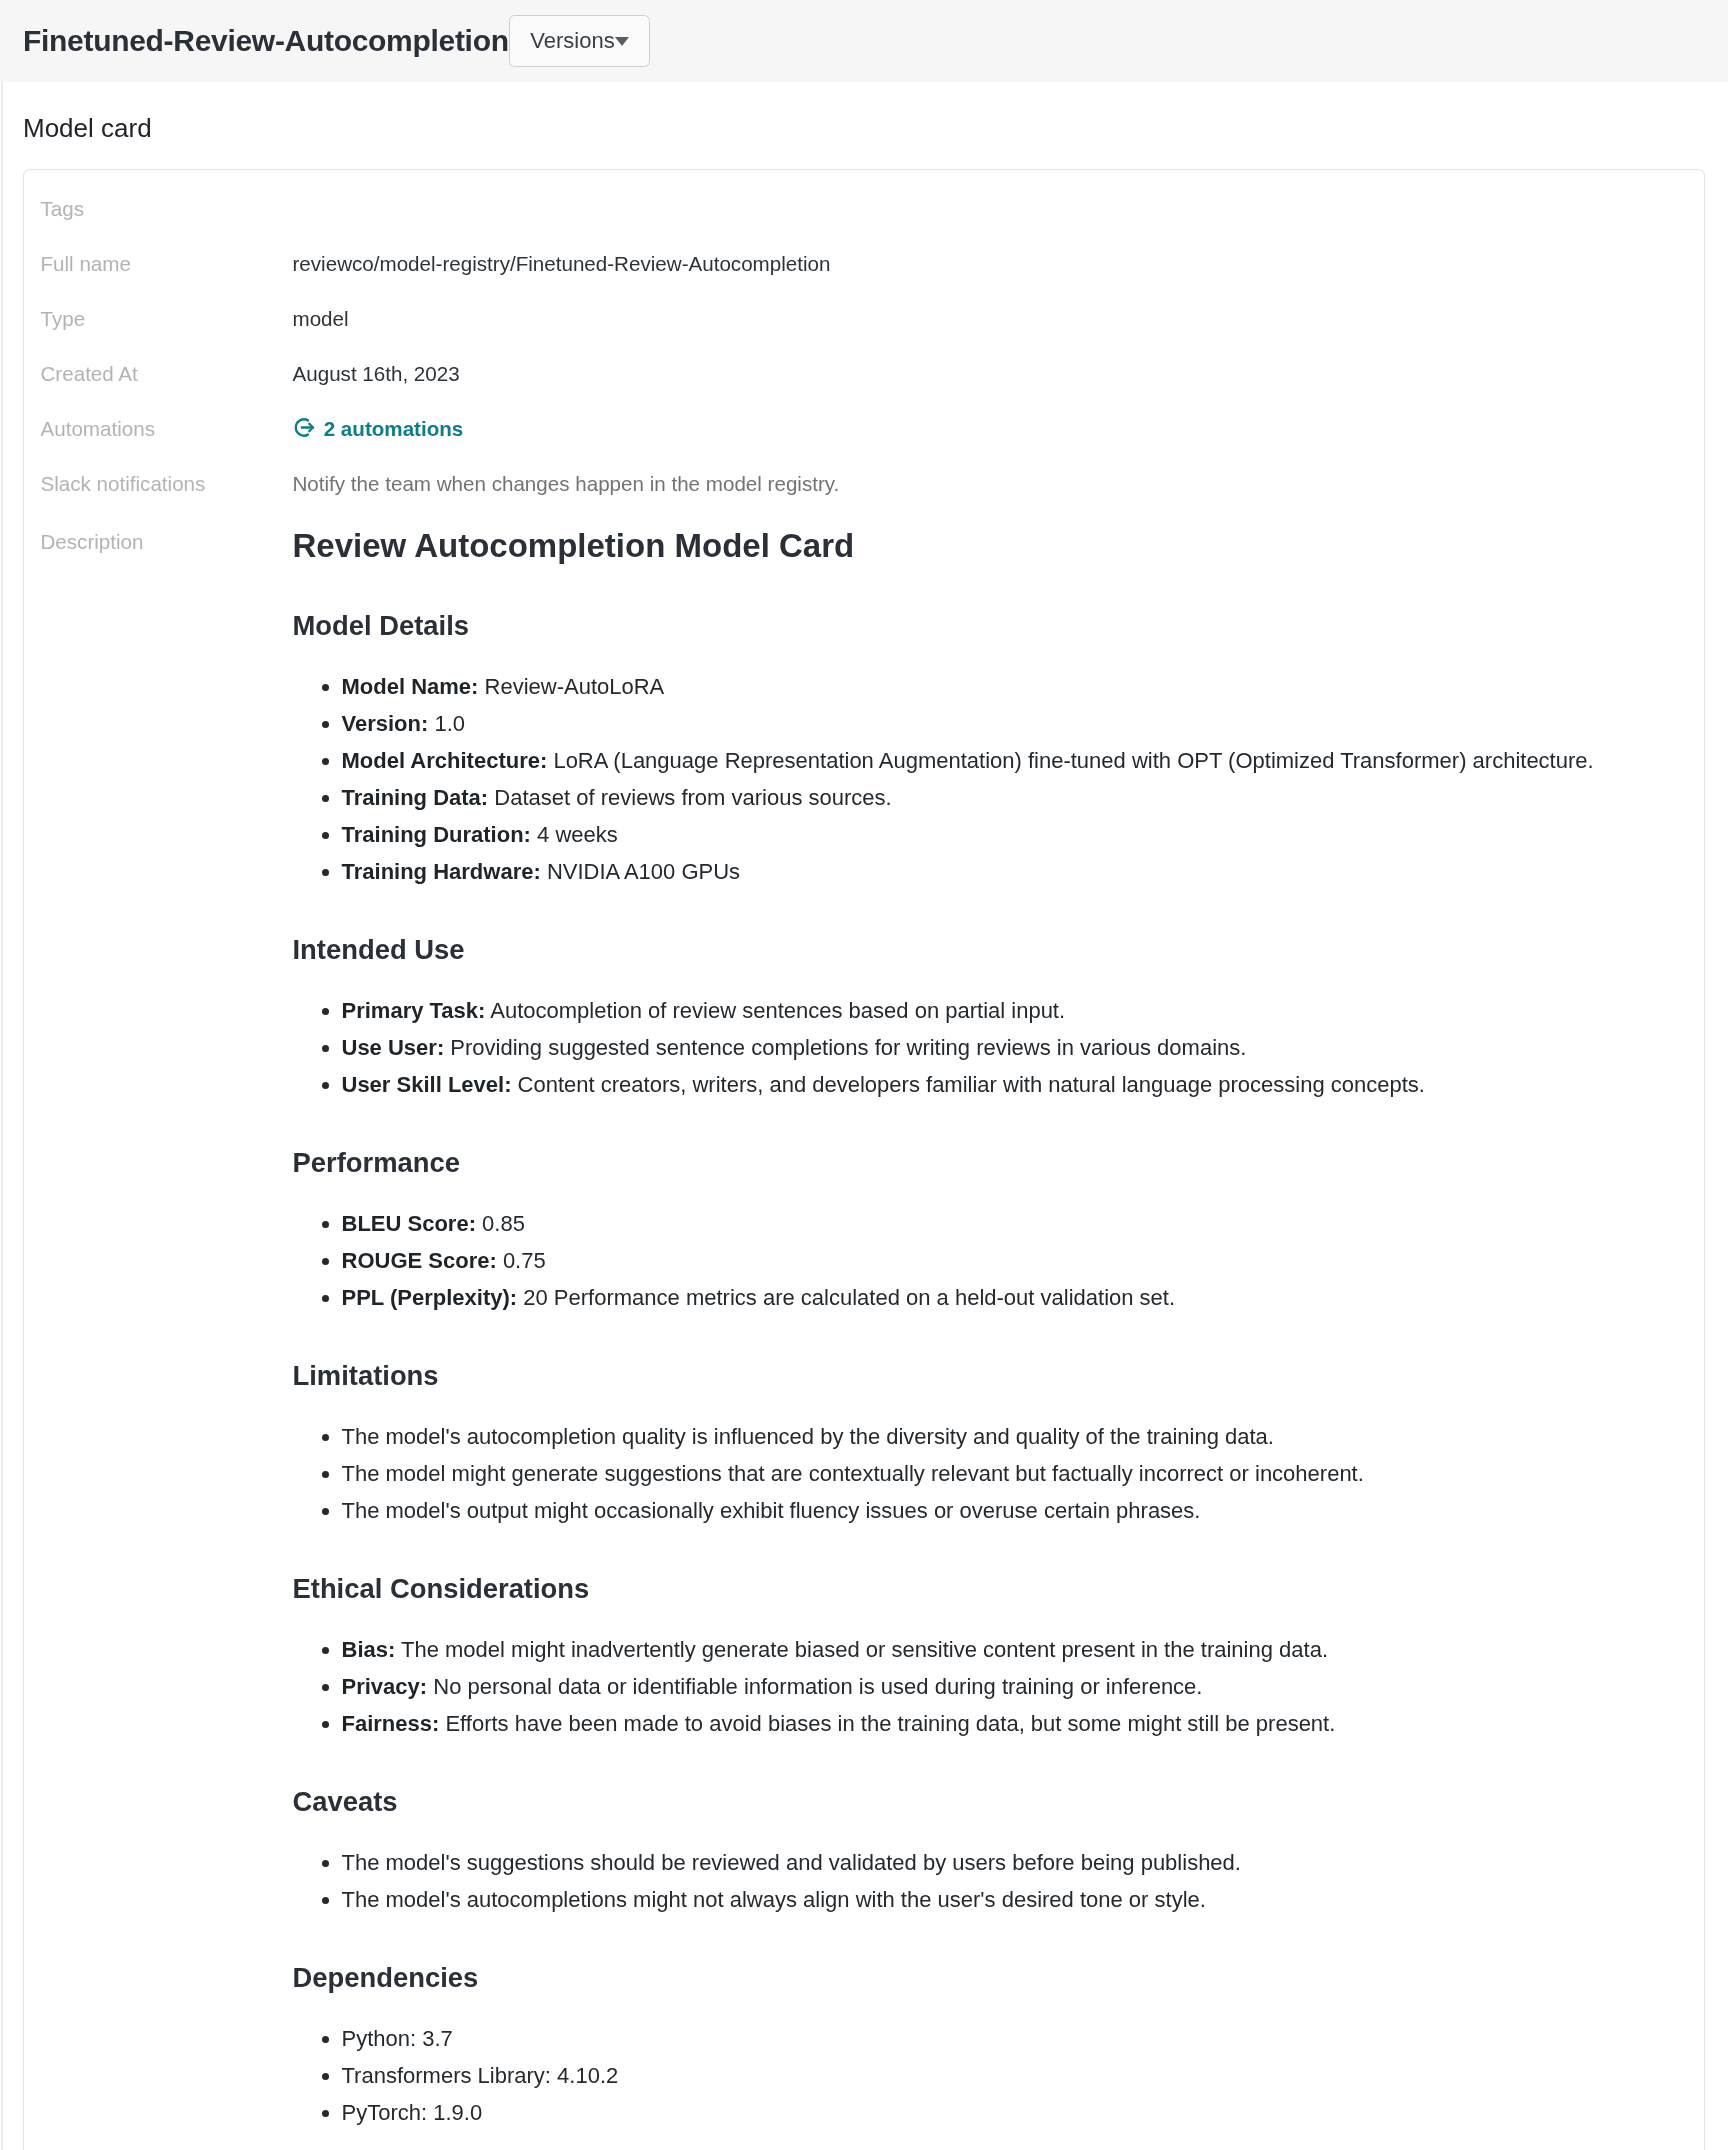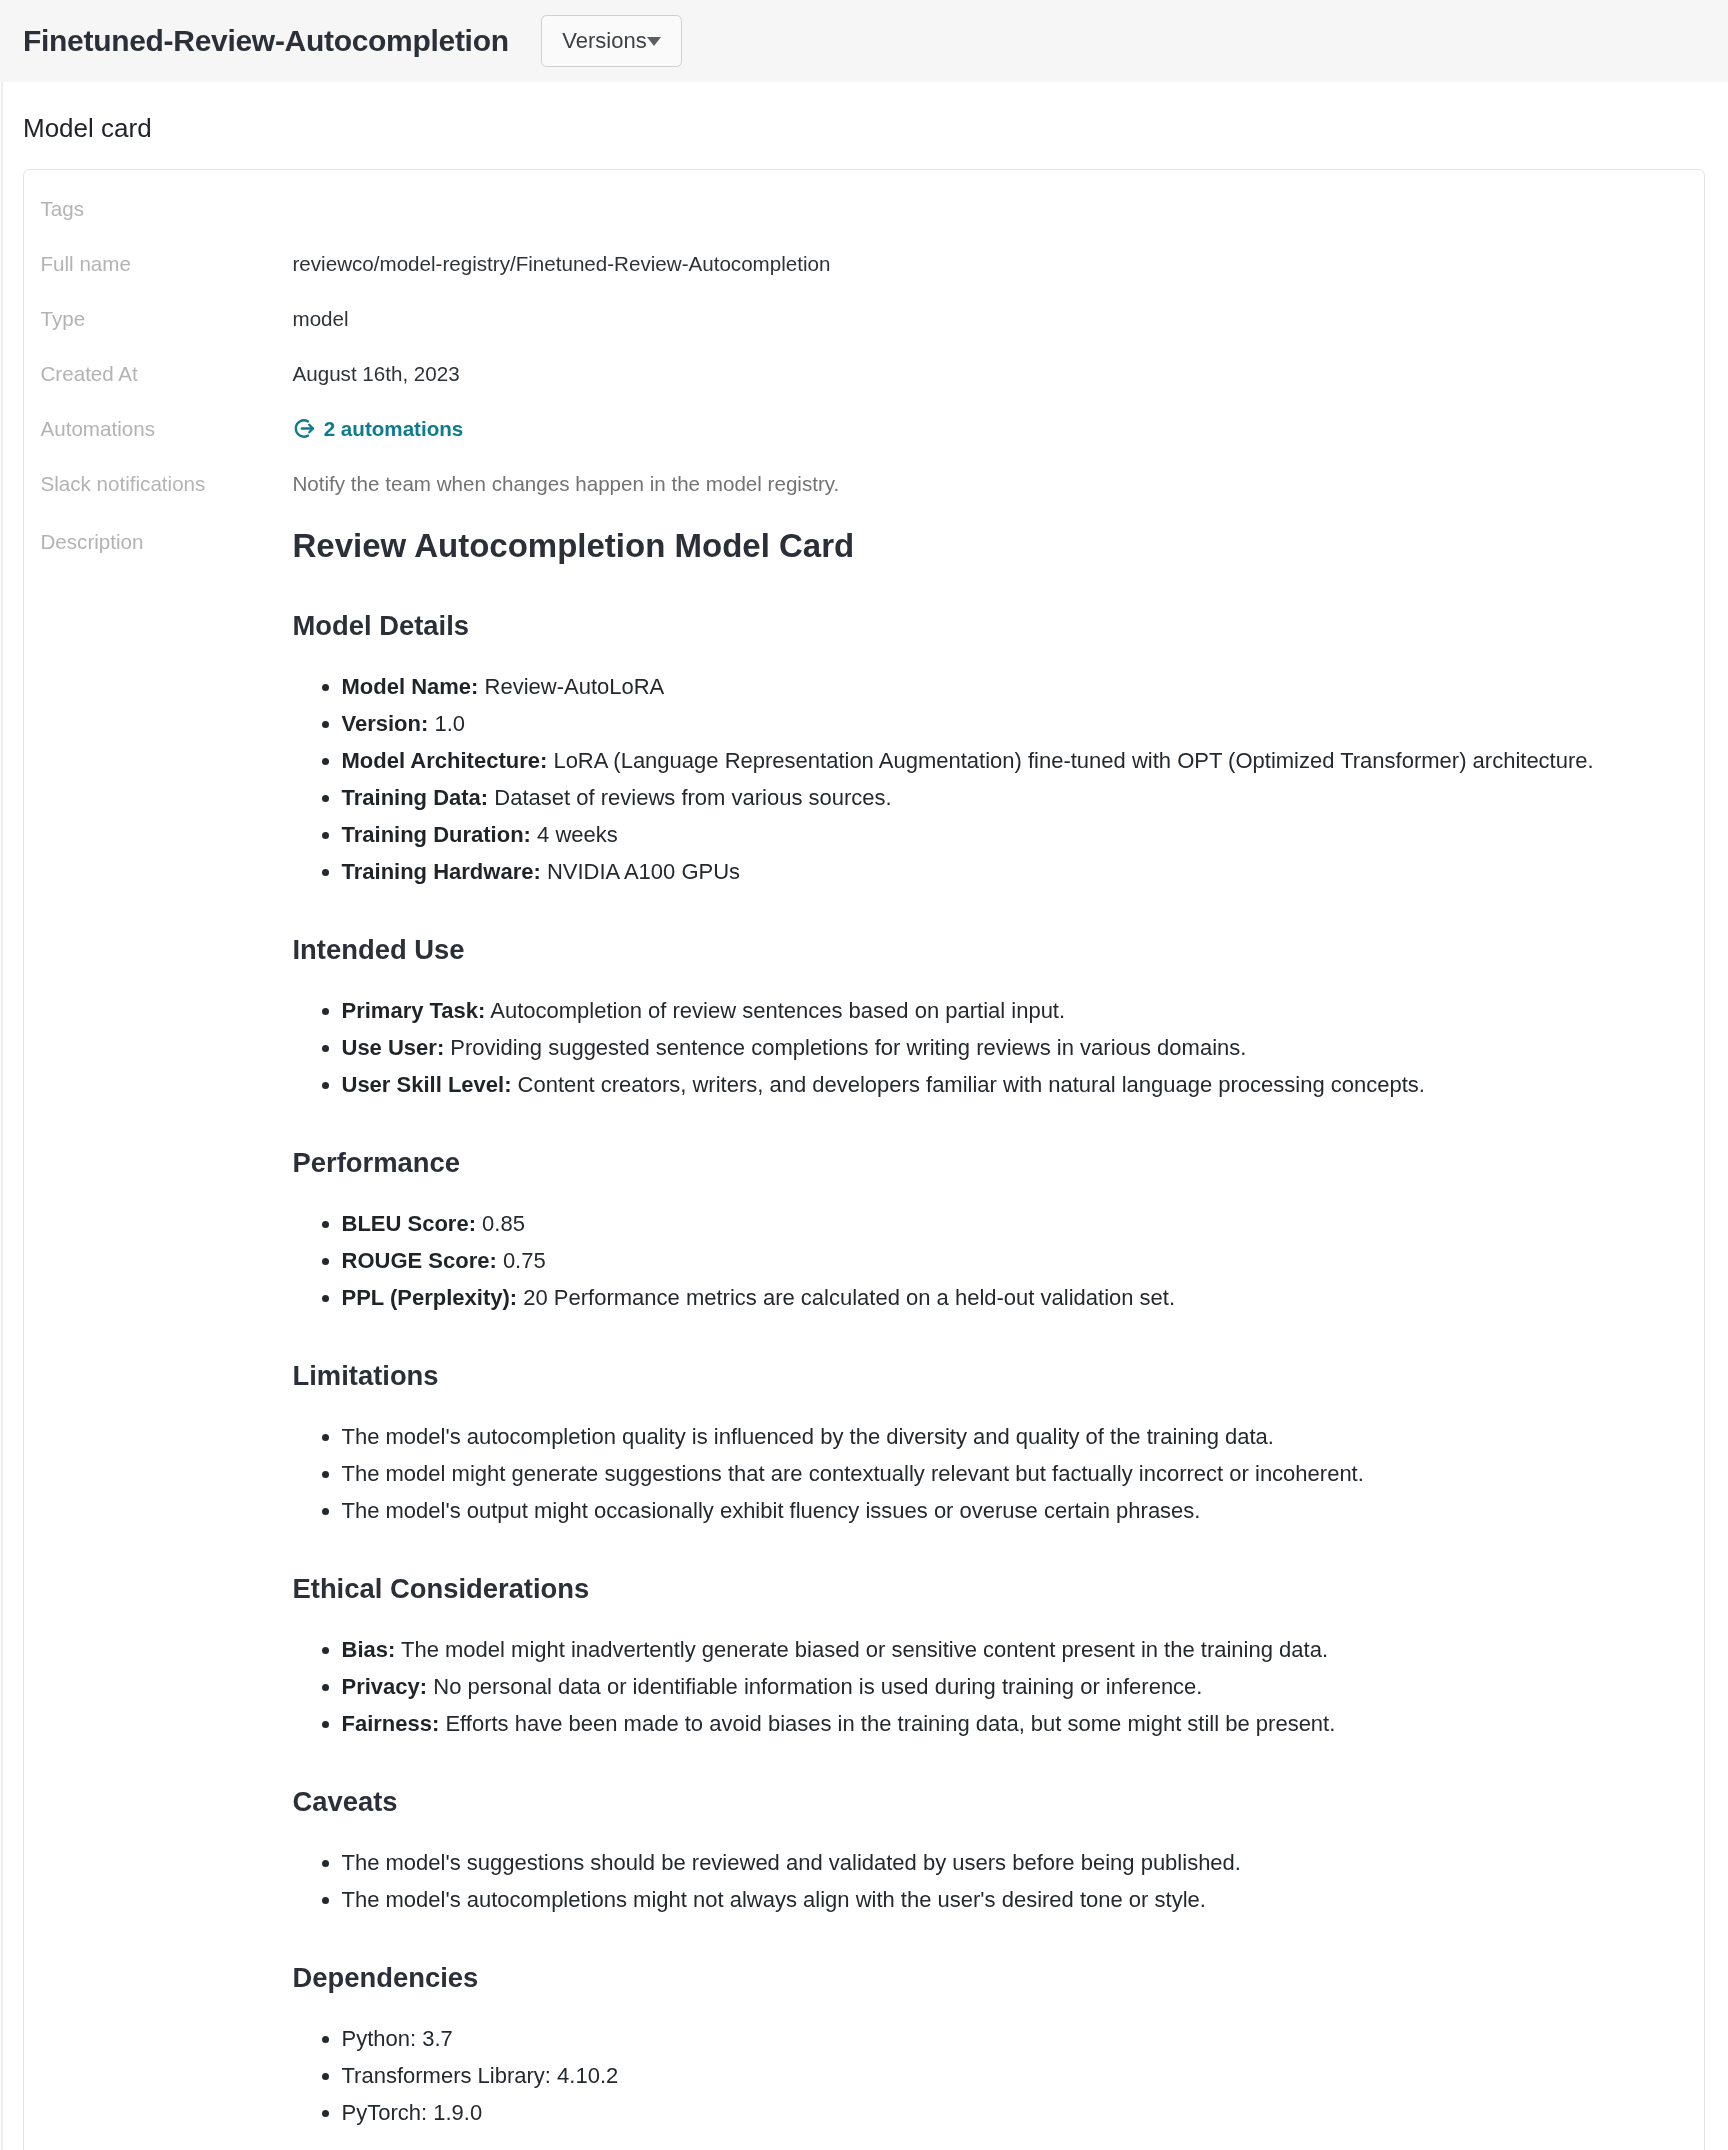--- a/index.html
+++ b/index.html
@@ -2,21 +2,21 @@
 <html style="font-size:11px"><head>
 <meta charset="utf-8">
 <style>
   * { margin:0; padding:0; box-sizing:border-box; }
   html,body { width:1728px; height:2151px; overflow:hidden; background:#ffffff;
               font-family:"Liberation Sans", sans-serif; }
 
   .topbar { height:82px; background:#f6f6f6; display:flex; align-items:center;
             padding:0 23px; }
   .topbar-title { font-size:30px; font-weight:700; color:#2b3038; letter-spacing:-0.3px; }
-  .versions-btn { margin-left:32px; display:inline-flex; align-items:center; 
+  .versions-btn { display:inline-flex; align-items:center; 
                   background:#fafafa; border:0.7px solid #cfcfcf; border-radius:5.5px;
                   padding:12.3px 20.6px; cursor:pointer; }
   .versions-btn-label { font-size:22px; color:#3b4045; }
   .caret { width:0; height:0; border-left:7.5px solid transparent;
            border-right:7.5px solid transparent; border-top:9px solid #5a5f66; }
 
   .left-edge-line { position:absolute; left:1.4px; top:82px; bottom:0; width:1.4px;
                     background:#ececec; }
 
   .page-body { padding:0 23px; position:relative; }
@@ -25,21 +25,21 @@
 
   .card { margin-top:25px; border:0.7px solid #e2e2e2; border-radius:6.9px;
           padding:26px 16.5px 96px 16.5px; background:#ffffff; }
 
   .row { display:flex; margin-bottom:30px; }
   .row-label { width:252px; flex:0 0 252px; font-size:20.6px; line-height:25px;
                color:#b3b3b3; }
   .row-value { font-size:20.6px; line-height:25px; color:#2e3338; }
   .row-value.muted { color:#737373; }
   .row-value.link { color:#0e7c8c; font-weight:700; display:inline-flex;
-                    align-items:center; gap:8.2px; cursor:pointer; text-decoration:none; }
+                    gap:8.2px; cursor:pointer; text-decoration:none; }
   .row-description { margin-top:33px; margin-bottom:18px; }
 
   .automation-icon svg { display:block; }
 
   .md { color:#24292e; margin-top:-4.1px; }
   .md h1 { font-size:33px; line-height:41px; font-weight:700; color:#2b3038;
            margin:0 0 18px 0; }
   .md h2 { font-size:27.4px; line-height:34px; font-weight:700; color:#2b3038;
            margin:43px 0 25px 0; }
   .md ul { margin:0; padding-left:49px; list-style:disc; }

